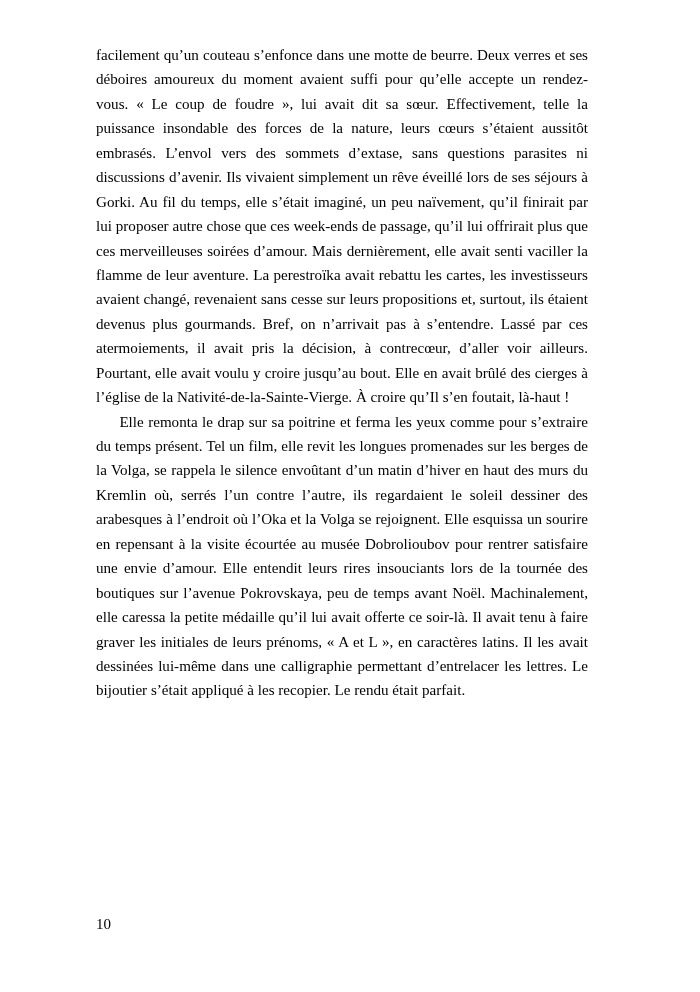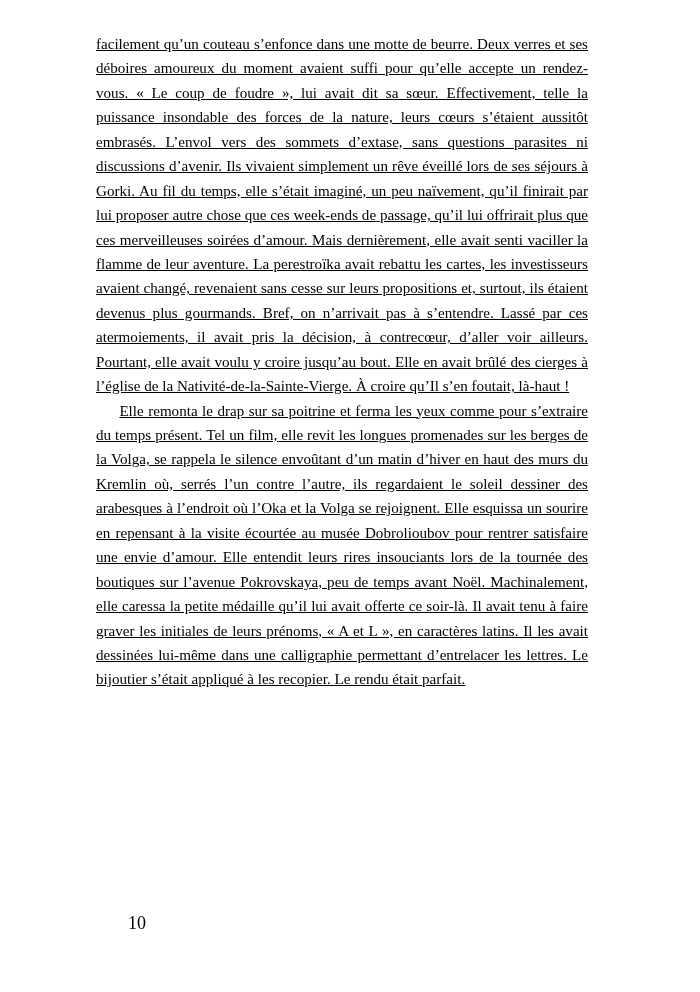--- a/index.html
+++ b/index.html
@@ -11,43 +11,41 @@
     width: 700px;
     height: 992px;
     font-family: "Liberation Serif", serif;
     color: #000000;
   }
   .page {
     position: relative;
     width: 684px;
     height: 992px;
     box-sizing: border-box;
-    padding: 32px 96px 0 96px;
-    text-decoration: underline;
+    padding: 43px 96px 0 96px;
   }
   .text-block {
     font-size: 15.1px;
     line-height: 1.62;
     text-align: justify;
     text-justify: inter-word;
     hyphens: none;
   }
   .text-block p {
     margin: 0;
   }
   .text-block p.indent {
     text-indent: 1.55em;
   }
   .page-number {
     position: absolute;
     left: 96px;
     bottom: 60px;
-    font-size: 18px;
+    font-size: 15px;
     line-height: 1;
-    margin-left: 32px;
   }
 </style>
 </head>
 <body>
 
 <div class="page">
 
   <div class="text-block">
     <p>facilement qu’un couteau s’enfonce dans une motte de beurre. Deux verres et ses déboires amoureux du moment avaient suffi pour qu’elle accepte un rendez-vous. « Le coup de foudre », lui avait dit sa sœur. Effectivement, telle la puissance insondable des forces de la nature, leurs cœurs s’étaient aussitôt embrasés. L’envol vers des sommets d’extase, sans questions parasites ni discussions d’avenir. Ils vivaient simplement un rêve éveillé lors de ses séjours à Gorki. Au fil du temps, elle s’était imaginé, un peu naïvement, qu’il finirait par lui proposer autre chose que ces week-ends de passage, qu’il lui offrirait plus que ces merveilleuses soirées d’amour. Mais dernièrement, elle avait senti vaciller la flamme de leur aventure. La perestroïka avait rebattu les cartes, les investisseurs avaient changé, revenaient sans cesse sur leurs propositions et, surtout, ils étaient devenus plus gourmands. Bref, on n’arrivait pas à s’entendre. Lassé par ces atermoiements, il avait pris la décision, à contrecœur, d’aller voir ailleurs. Pourtant, elle avait voulu y croire jusqu’au bout. Elle en avait brûlé des cierges à l’église de la Nativité-de-la-Sainte-Vierge. À croire qu’Il s’en foutait, là-haut !</p>
     <p class="indent">Elle remonta le drap sur sa poitrine et ferma les yeux comme pour s’extraire du temps présent. Tel un film, elle revit les longues promenades sur les berges de la Volga, se rappela le silence envoûtant d’un matin d’hiver en haut des murs du Kremlin où, serrés l’un contre l’autre, ils regardaient le soleil dessiner des arabesques à l’endroit où l’Oka et la Volga se rejoignent. Elle esquissa un sourire en repensant à la visite écourtée au musée Dobrolioubov pour rentrer satisfaire une envie d’amour. Elle entendit leurs rires insouciants lors de la tournée des boutiques sur l’avenue Pokrovskaya, peu de temps avant Noël. Machinalement, elle caressa la petite médaille qu’il lui avait offerte ce soir-là. Il avait tenu à faire graver les initiales de leurs prénoms, « A et L », en caractères latins. Il les avait dessinées lui-même dans une calligraphie permettant d’entrelacer les lettres. Le bijoutier s’était appliqué à les recopier. Le rendu était parfait.</p>

